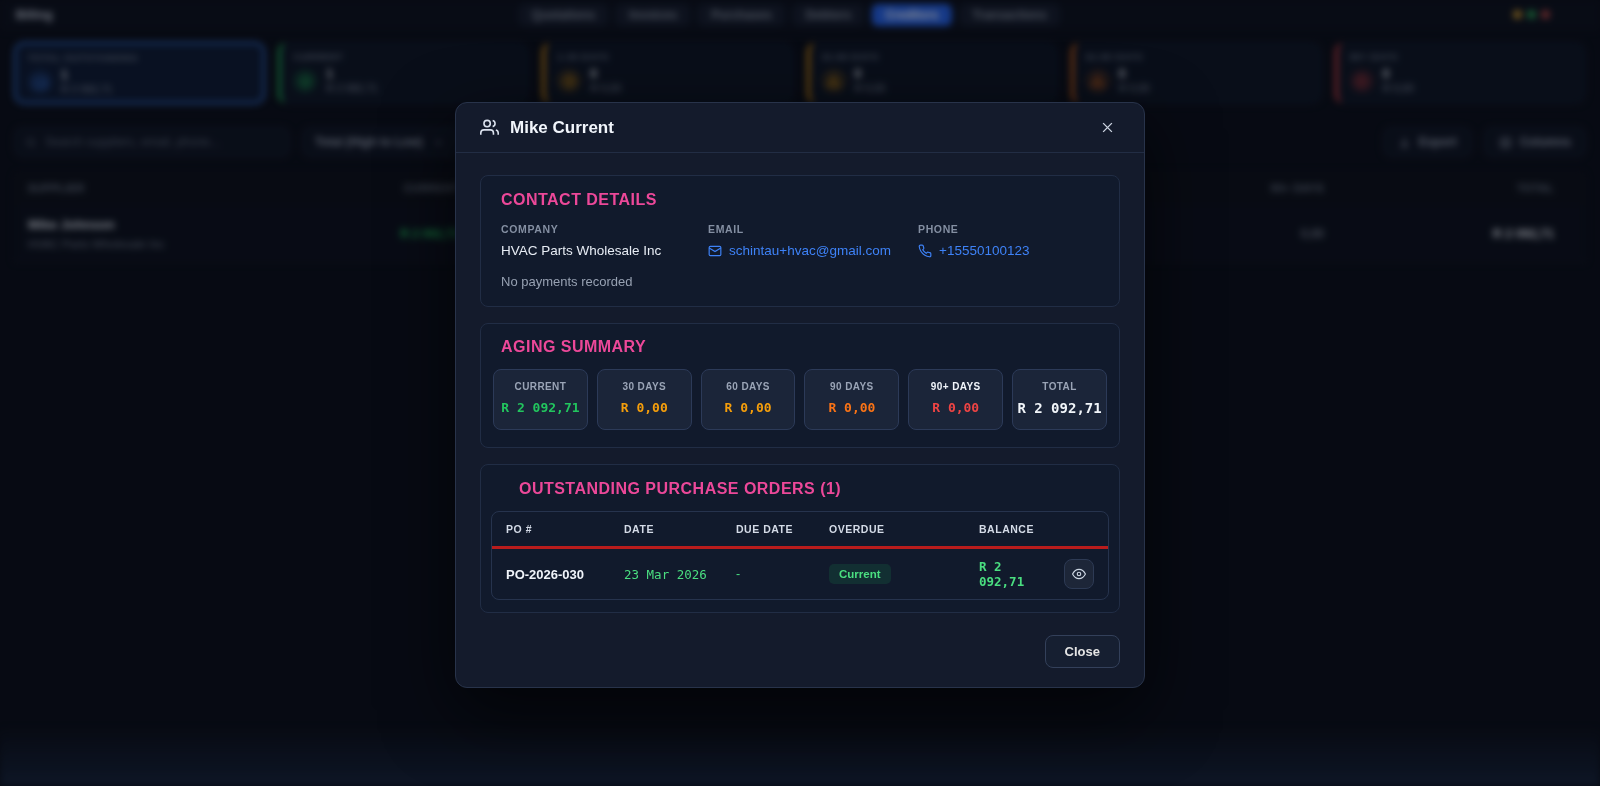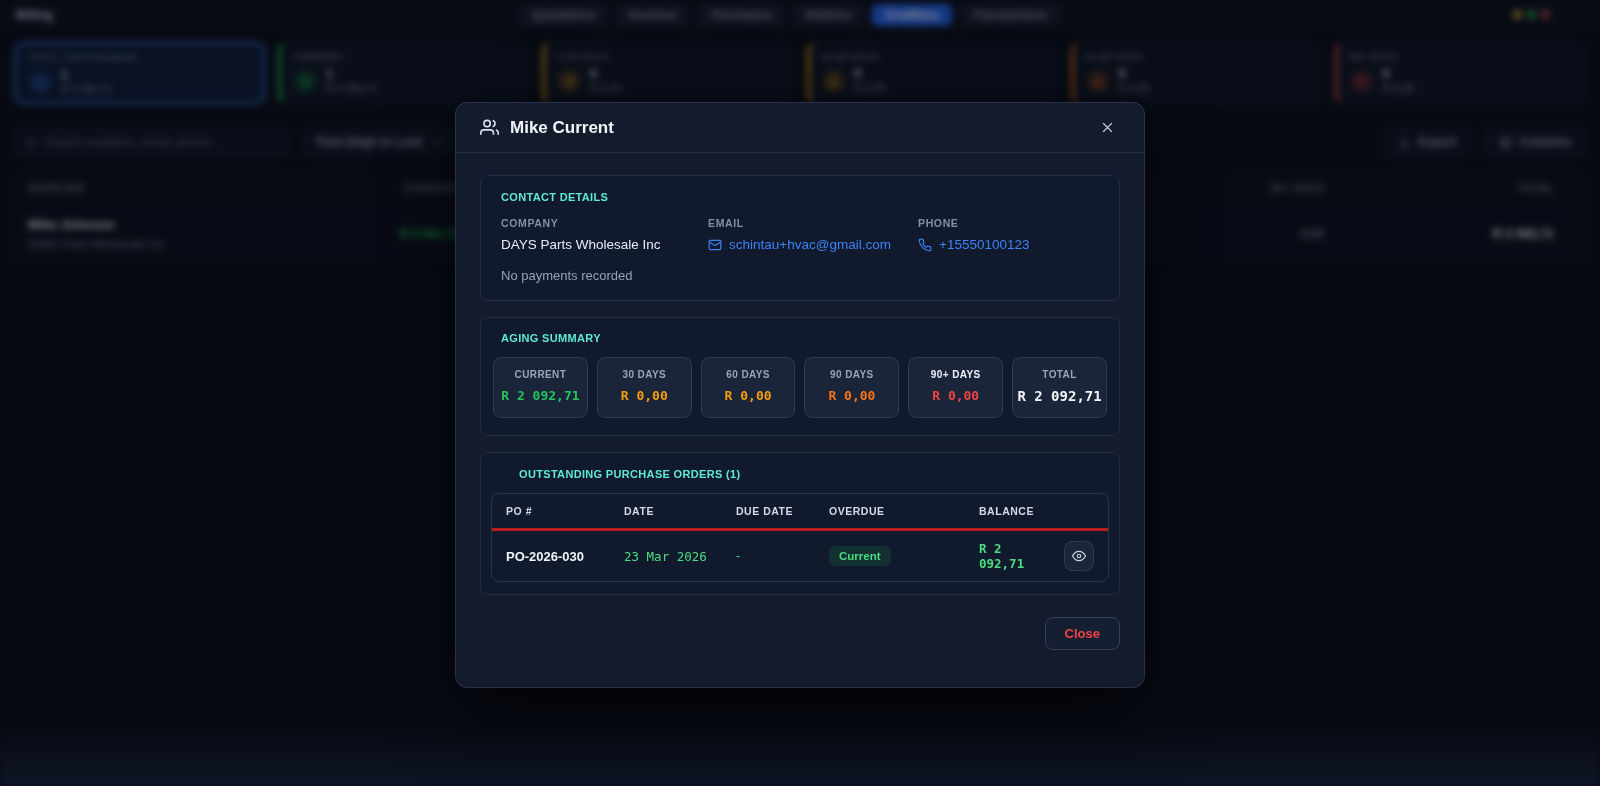--- a/index.html
+++ b/index.html
@@ -78,21 +78,21 @@
   .modal-header { display:flex; align-items:center; height:50px; padding:0 24px;
     border-bottom:1px solid #222d44; }
   .modal-header svg.users { width:19px; height:19px; color:#dbe2ee; margin-right:11px; }
   .modal-title { font-size:17px; font-weight:700; color:#f1f5fb; }
   .close-x { margin-left:auto; width:26px; height:26px; display:flex; align-items:center;
     justify-content:center; color:#cbd3e0; cursor:pointer; border-radius:6px; }
   .close-x svg { width:15px; height:15px; }
 
   .modal-body { padding:22px 24px 0 24px; }
   .section-card { background:#111a2c; border:1px solid #212d45; border-radius:8px; padding:15px 20px 17px 20px; }
-  .section-title { font-size:11px; font-weight:700; letter-spacing:.03em; color:#5eead4; text-transform:uppercase; }
+  .section-title { font-size:16px; font-weight:700; letter-spacing:.03em; color:#ec4899; text-transform:uppercase; }
   .field-label { font-size:10.5px; font-weight:700; letter-spacing:.06em; color:#848fa2; text-transform:uppercase; }
 
   .contact-grid { display:grid; grid-template-columns:207px 210px 1fr; margin-top:14px; }
   .field-value { margin-top:8px; font-size:13.5px; color:#e7ecf4; }
   .link-value { margin-top:8px; font-size:13.5px; color:#3e82f7; display:flex; align-items:center; gap:7px; }
   .link-value svg { width:14px; height:14px; flex:none; }
   .last-payment { margin-top:16px; }
   .muted-value { margin-top:8px; font-size:13px; color:#97a1b2; }
 
   .aging-card { margin-top:16px; padding:14px 12px 17px 12px; }
@@ -117,21 +117,21 @@
   .po-date, .po-due { font-size:12.5px; color:#4ade80; }
   .po-badge { display:inline-block; background:rgba(34,197,94,.13); color:#4ade80;
     font-size:11.5px; font-weight:700; padding:4px 10px; border-radius:5px; }
   .po-balance { font-size:12.5px; font-weight:700; color:#4ade80; }
   .eye-btn { width:30px; height:30px; margin-left:16px; background:#1d2638; border:1px solid #2d3a54;
     border-radius:8px; display:flex; align-items:center; justify-content:center; color:#cbd5e1; cursor:pointer; }
   .eye-btn svg { width:14px; height:14px; }
 
   .modal-footer { display:flex; justify-content:flex-end; padding:22px 24px; }
   .close-btn { background:#161f31; border:1px solid #33405a; border-radius:8px;
-    padding:8px 19px; font-size:13px; font-weight:600; color:#ef4444; cursor:pointer;
+    padding:8px 19px; font-size:13px; font-weight:600; color:#e5e5e5; cursor:pointer;
     font-family:"Liberation Sans", sans-serif; }
 </style>
 </head>
 <body>
 
 <div class="bg">
 
   <div class="topbar">
     <span class="topbar-title">Billing</span>
     <div class="tabs">
@@ -314,21 +314,21 @@
     </span>
   </div>
 
   <div class="modal-body">
 
     <div class="section-card">
       <div class="section-title">CONTACT DETAILS</div>
       <div class="contact-grid">
         <div>
           <div class="field-label">COMPANY</div>
-          <div class="field-value">DAYS Parts Wholesale Inc</div>
+          <div class="field-value">HVAC Parts Wholesale Inc</div>
         </div>
         <div>
           <div class="field-label">EMAIL</div>
           <div class="link-value">
             <svg viewBox="0 0 24 24" fill="none" stroke="currentColor" stroke-width="2">
                 <rect x="2" y="4" width="20" height="16" rx="2"></rect>
                 <path d="m2 7 10 6 10-6"></path>
               </svg>
             <span>schintau+hvac@gmail.com</span>
           </div>

